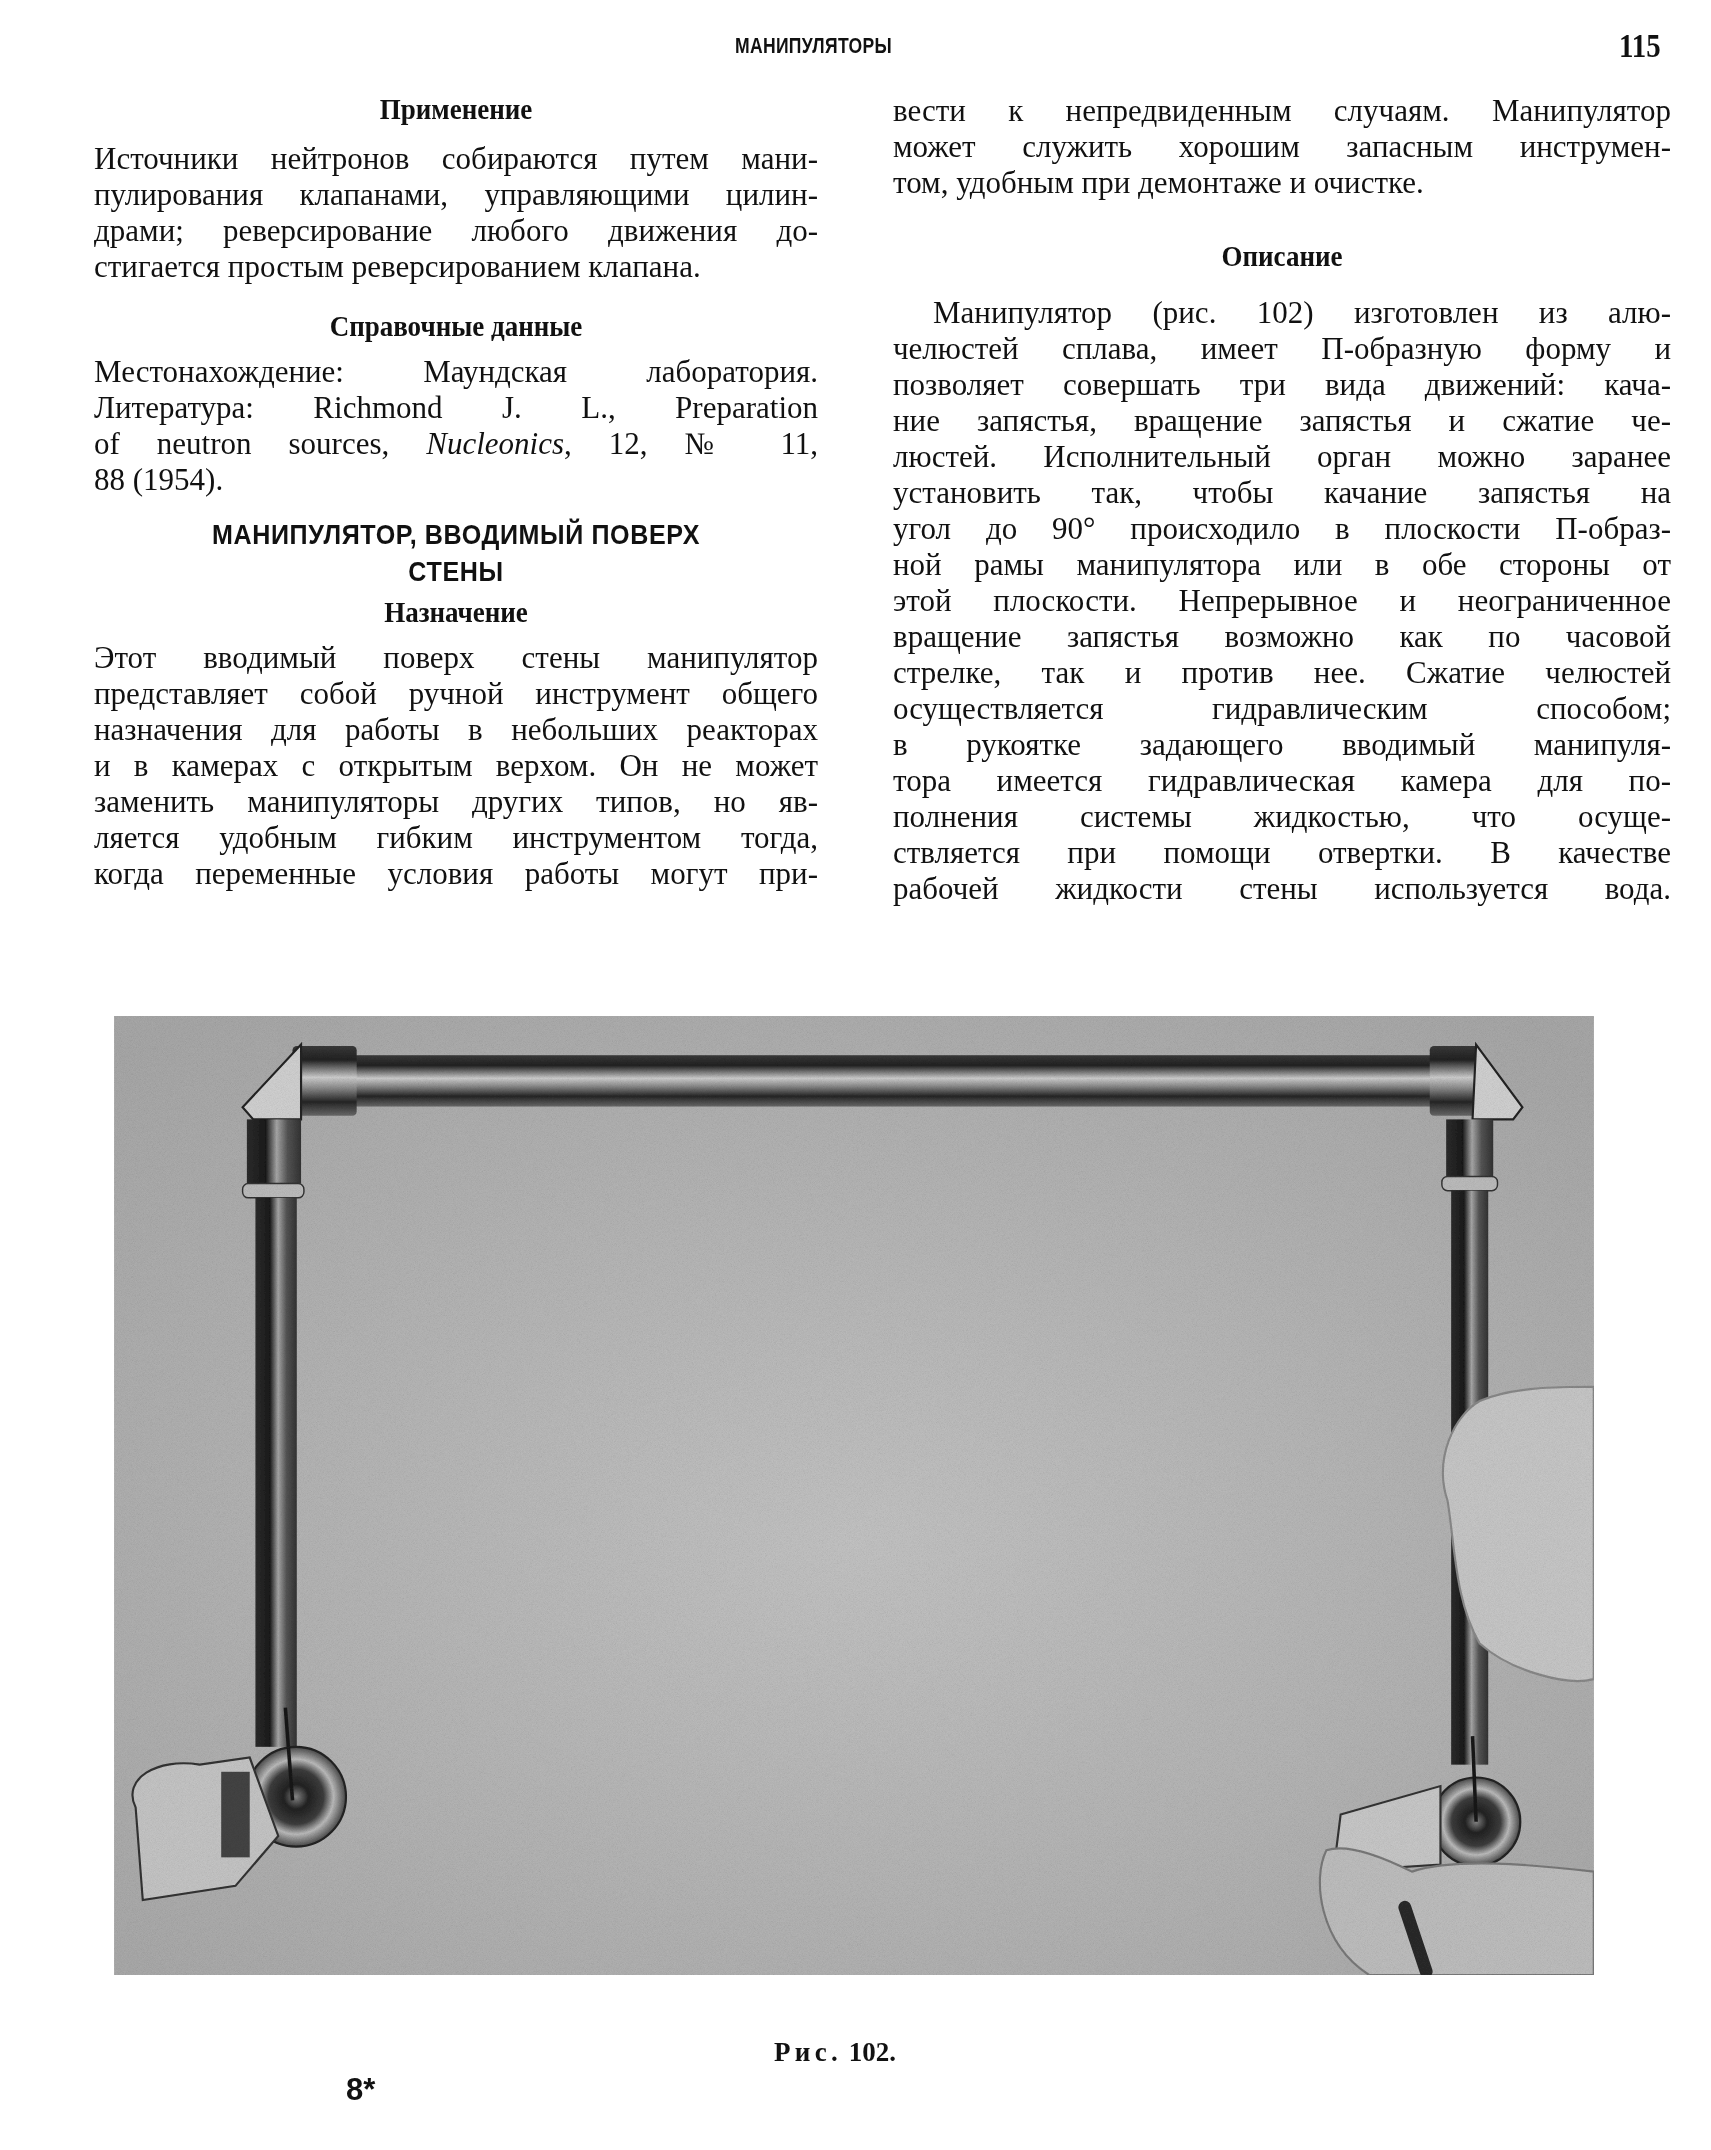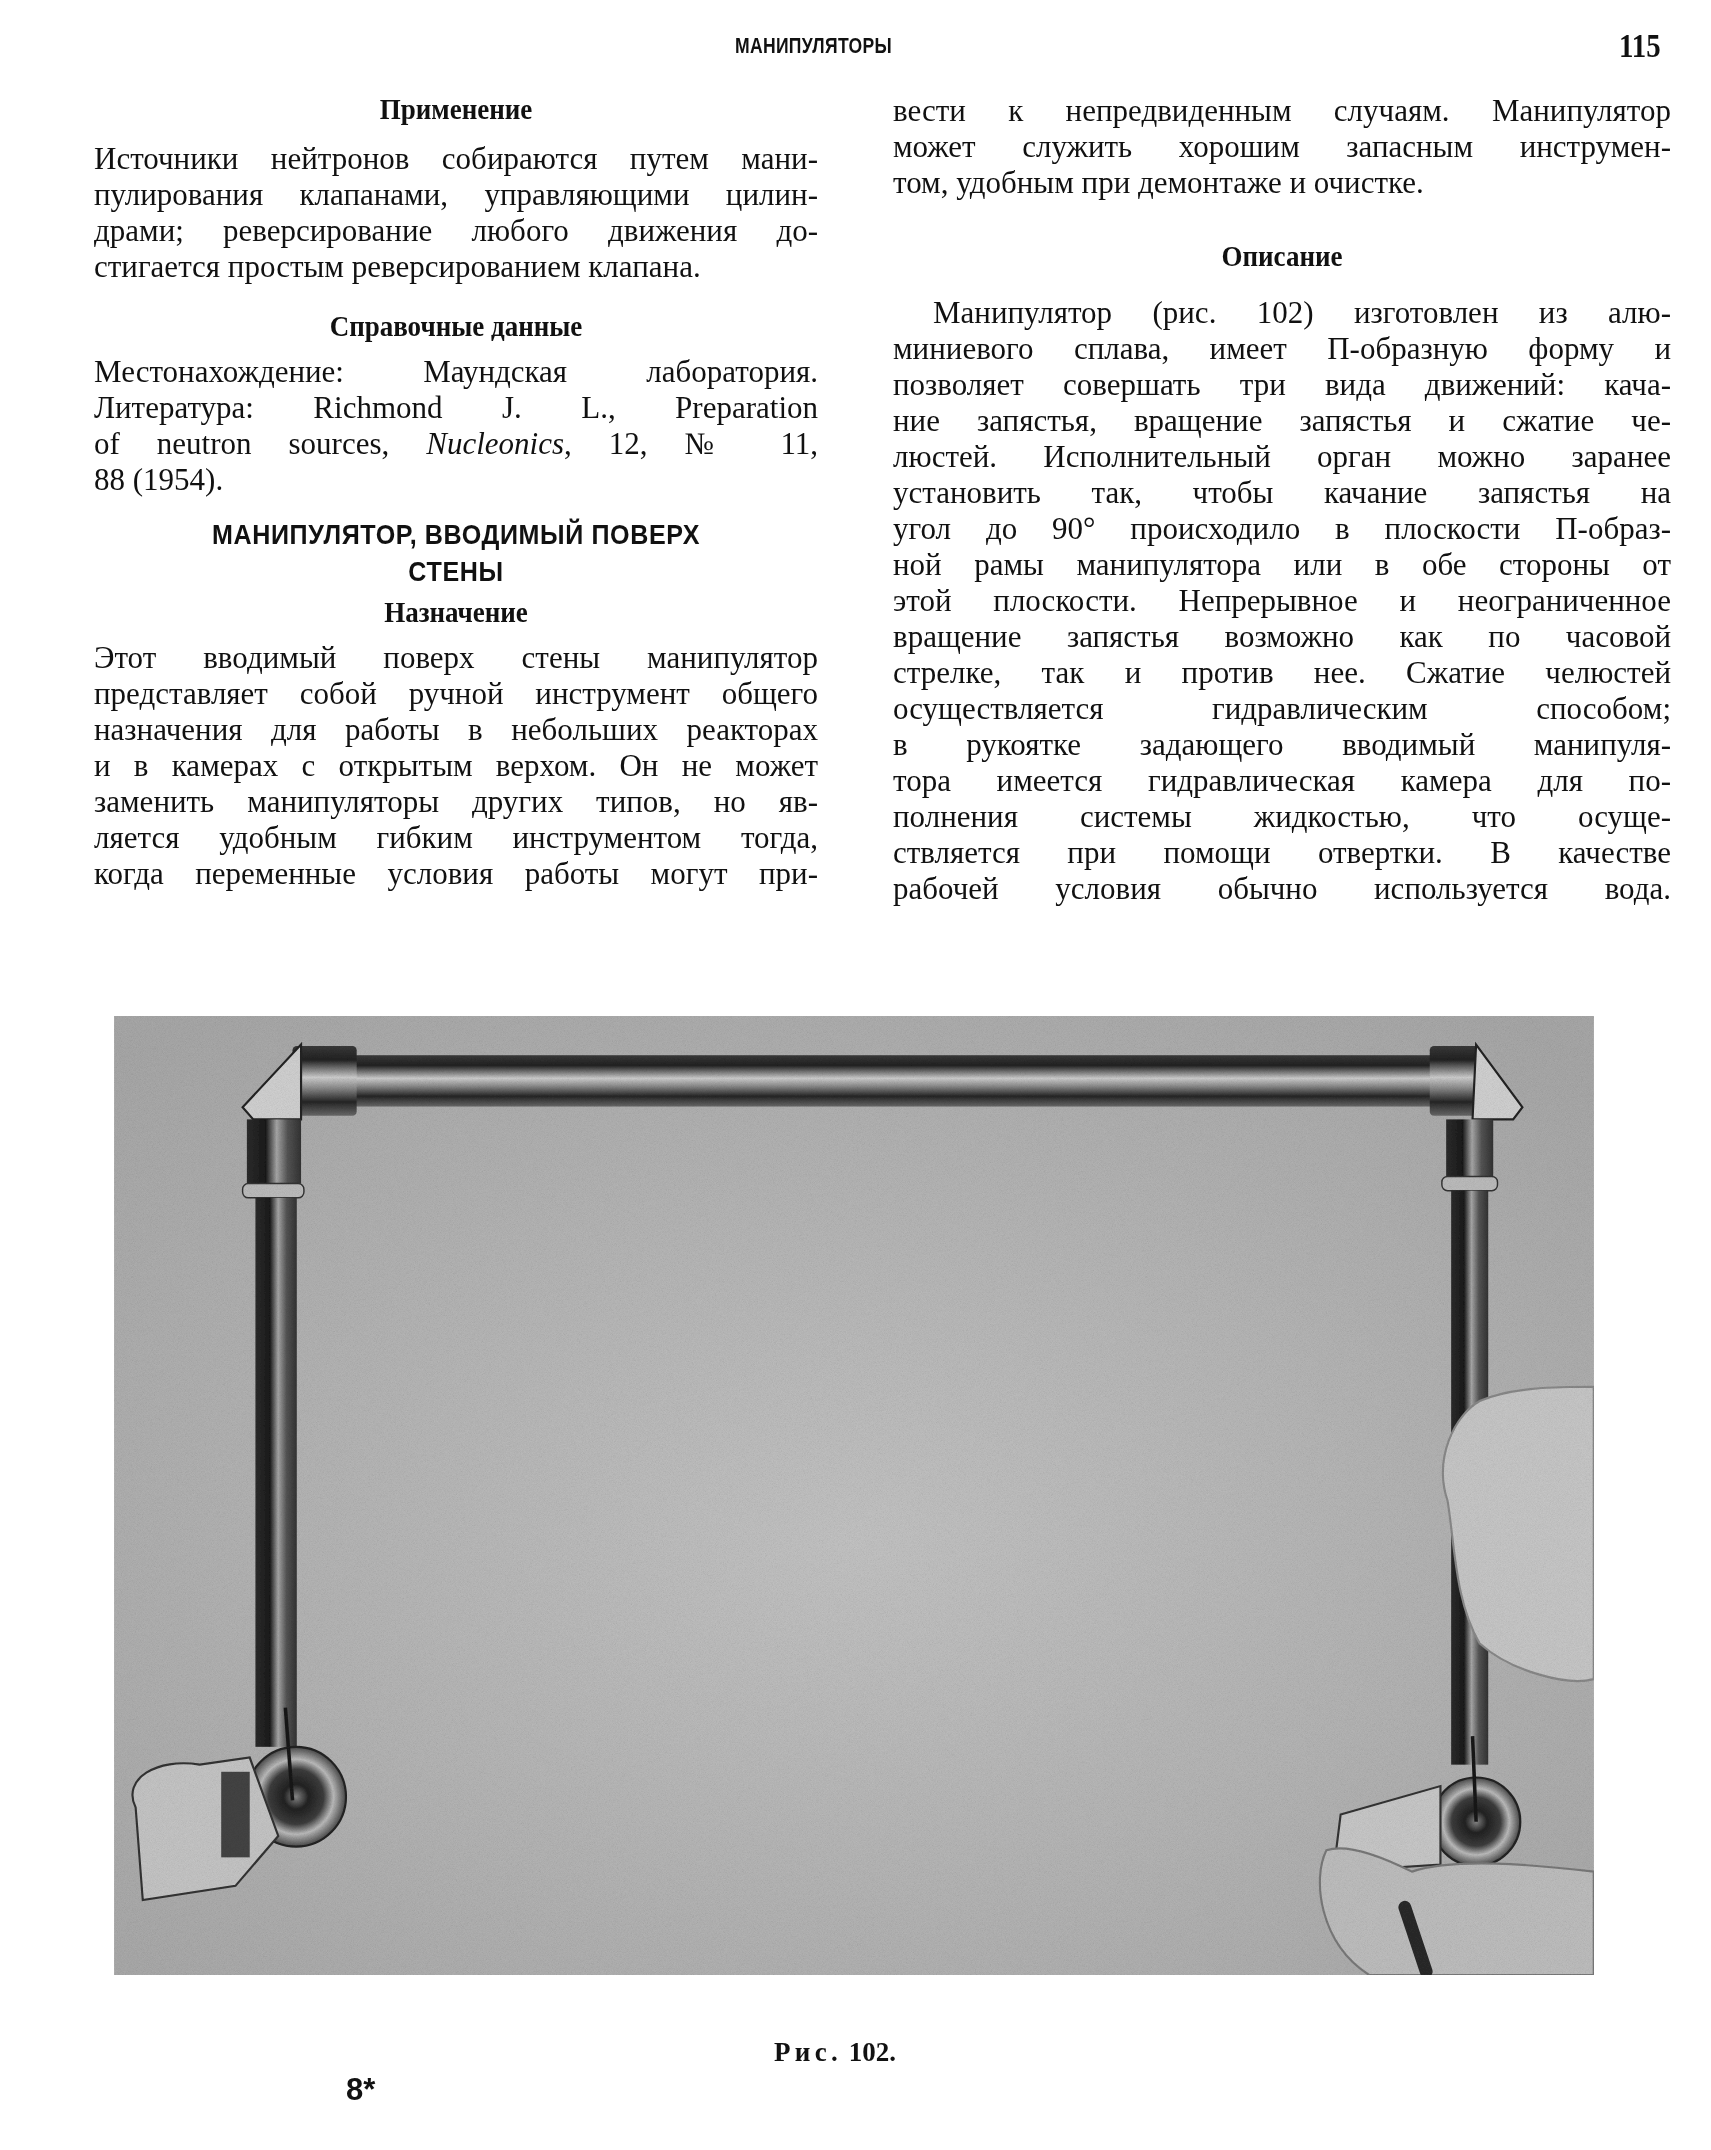--- a/index.html
+++ b/index.html
@@ -111,36 +111,36 @@
 <div class="col col-right" style="top:93px;">
   <p class="para">
     <span class="line">вести к непредвиденным случаям. Манипулятор</span>
     <span class="line">может служить хорошим запасным инструмен-</span>
     <span class="line last">том, удобным при демонтаже и очистке.</span>
   </p>
   <section style="margin-top:36px;">
     <h3 class="heading cond" style="margin-bottom:21.4px;">Описание</h3>
     <p class="para" style="line-height:36px;">
       <span class="line" style="padding-left:40px;">Манипулятор (рис. 102) изготовлен из алю-</span>
-      <span class="line">миниевого сплава, имеет П-образную форму и</span>
+      <span class="line">челюстей сплава, имеет П-образную форму и</span>
       <span class="line">позволяет совершать три вида движений: кача-</span>
       <span class="line">ние запястья, вращение запястья и сжатие че-</span>
       <span class="line">люстей. Исполнительный орган можно заранее</span>
       <span class="line">установить так, чтобы качание запястья на</span>
       <span class="line">угол до 90° происходило в плоскости П-образ-</span>
       <span class="line">ной рамы манипулятора или в обе стороны от</span>
       <span class="line">этой плоскости. Непрерывное и неограниченное</span>
       <span class="line">вращение запястья возможно как по часовой</span>
       <span class="line">стрелке, так и против нее. Сжатие челюстей</span>
       <span class="line">осуществляется гидравлическим способом;</span>
       <span class="line">в рукоятке задающего вводимый манипуля-</span>
       <span class="line">тора имеется гидравлическая камера для по-</span>
       <span class="line">полнения системы жидкостью, что осуще-</span>
       <span class="line">ствляется при помощи отвертки. В качестве</span>
-      <span class="line">рабочей условия обычно используется вода.</span>
+      <span class="line">рабочей жидкости стены используется вода.</span>
     </p>
   </section>
 </div>
 
 <div class="figure" title="П-образный манипулятор, вводимый поверх стены: горизонтальная труба с двумя вертикальными стойками, на концах — запястья и захват; справа рука оператора держит стойку и рукоятку.">
   <svg width="1480" height="959" viewBox="0 0 2075 1345">
     <defs>
       <filter id="grain" x="0" y="0" width="100%" height="100%">
         <feTurbulence type="fractalNoise" baseFrequency="0.9" numOctaves="2" seed="3" result="n"></feTurbulence>
         <feColorMatrix type="saturate" values="0" in="n" result="g"></feColorMatrix>

